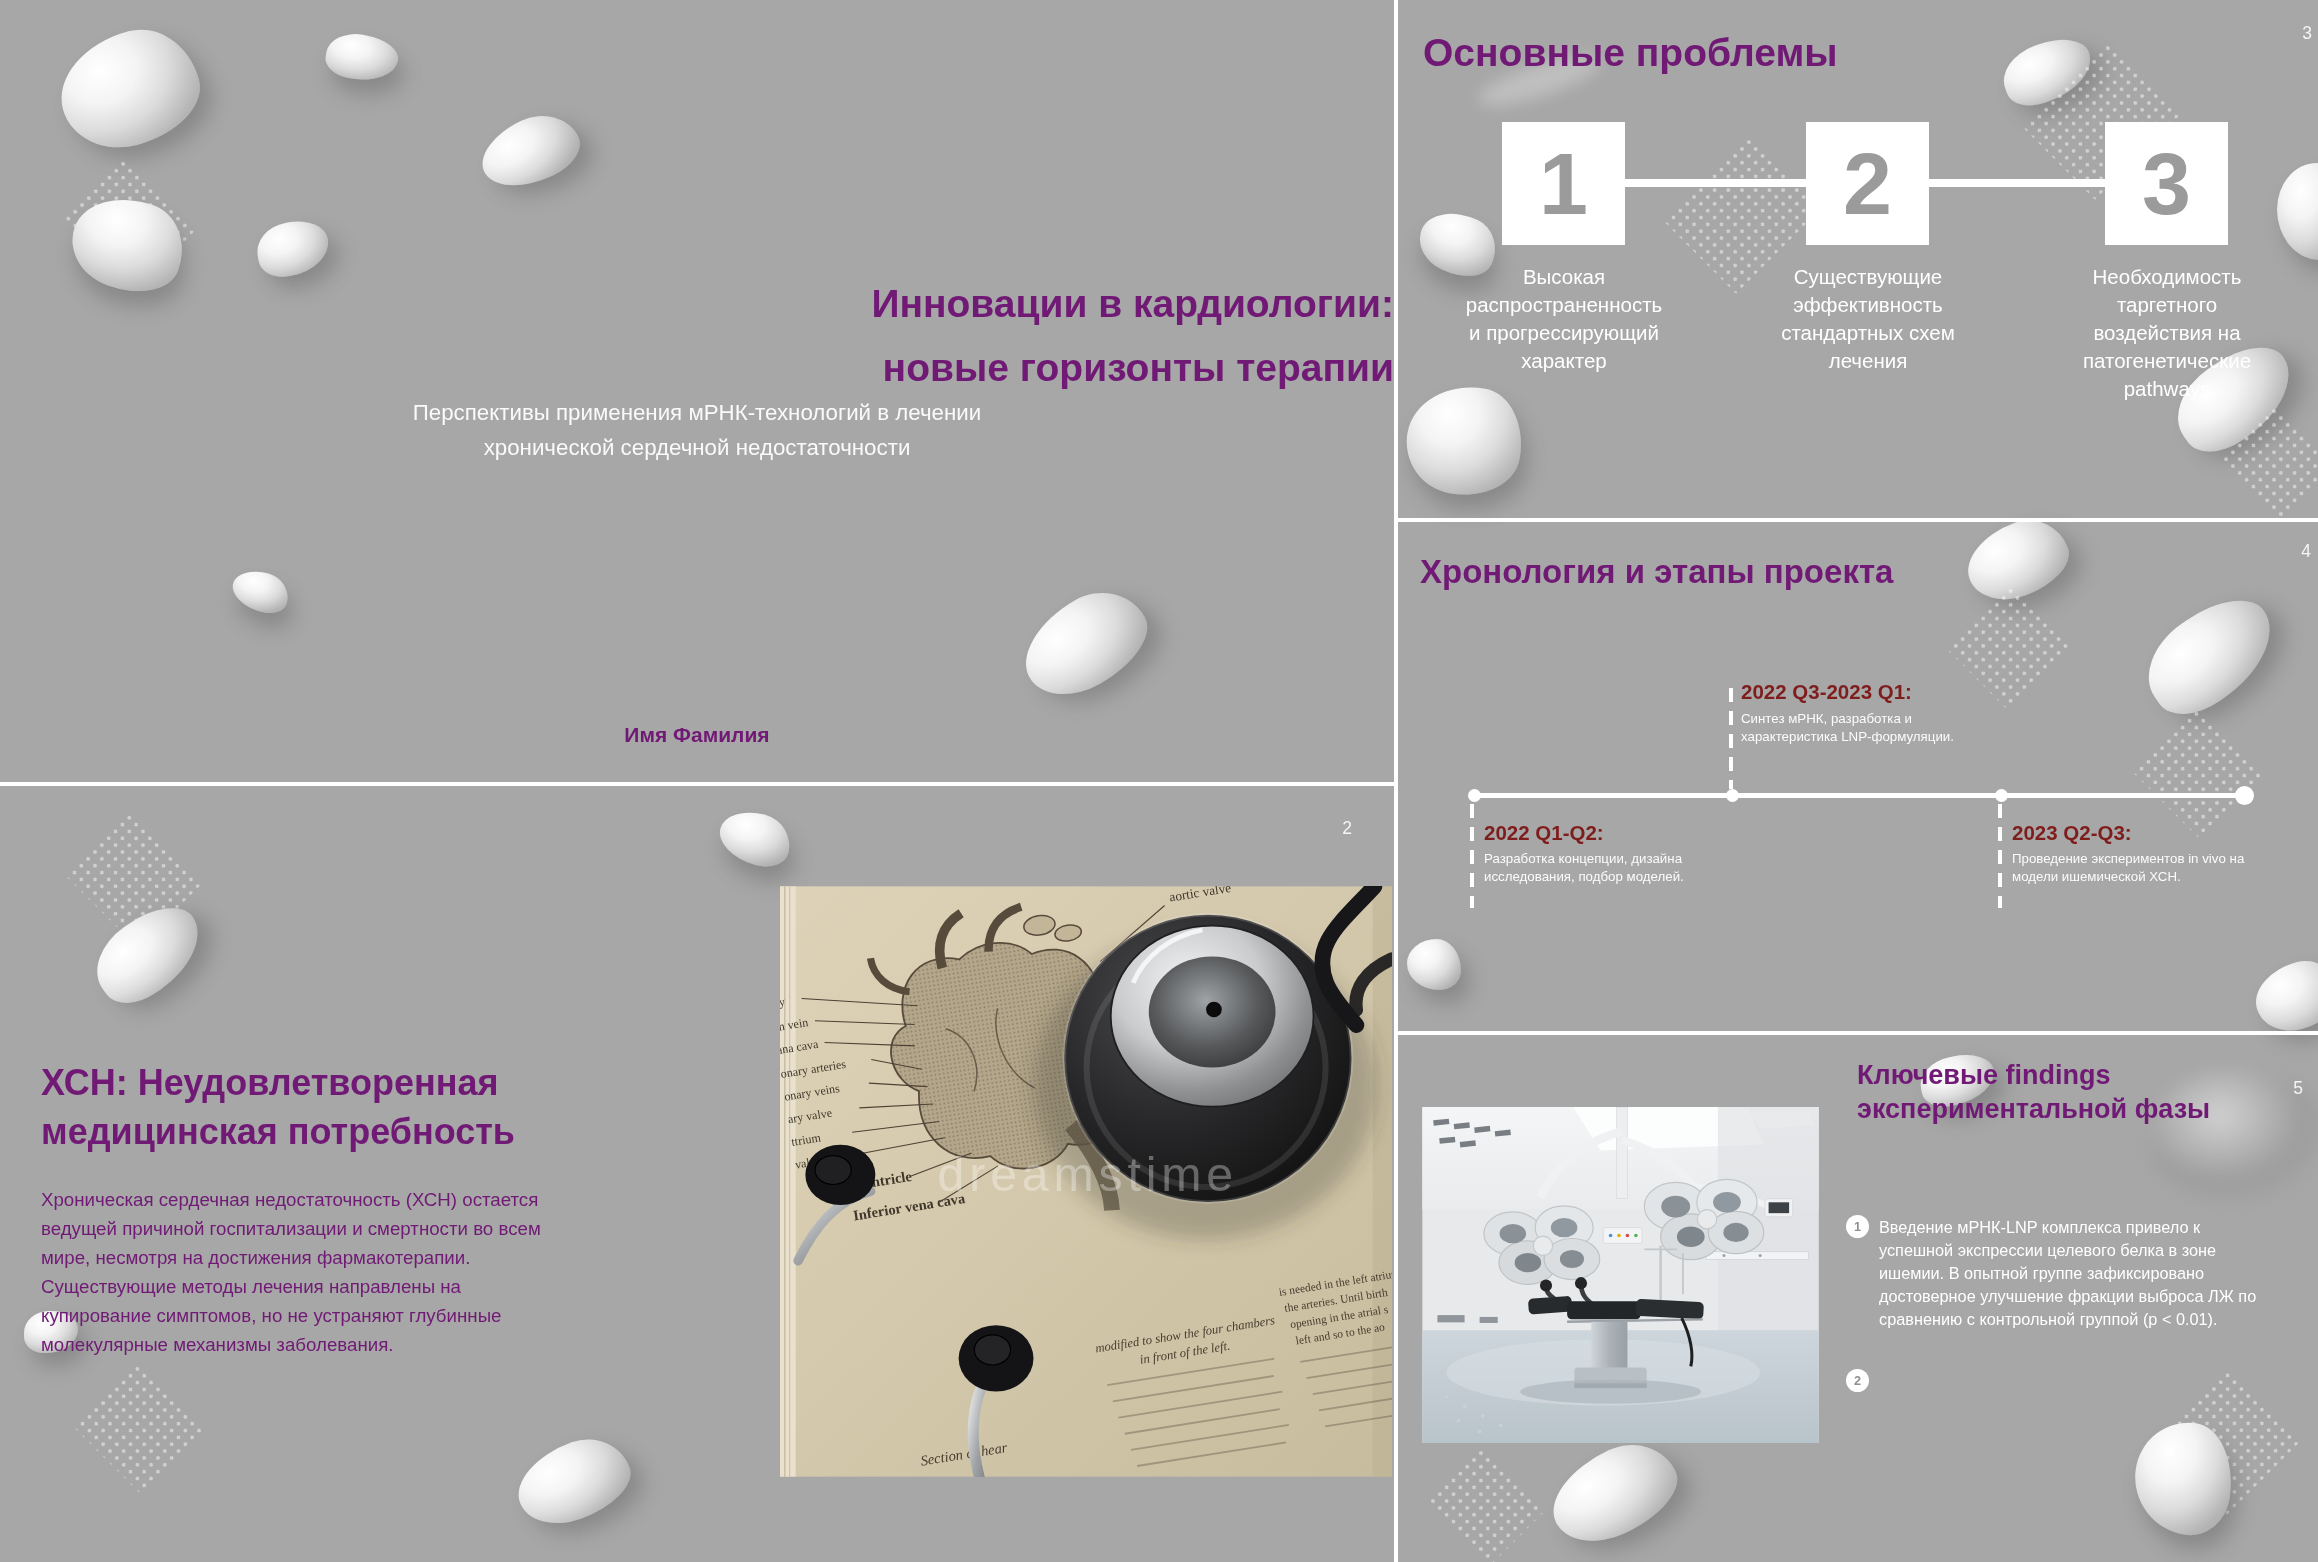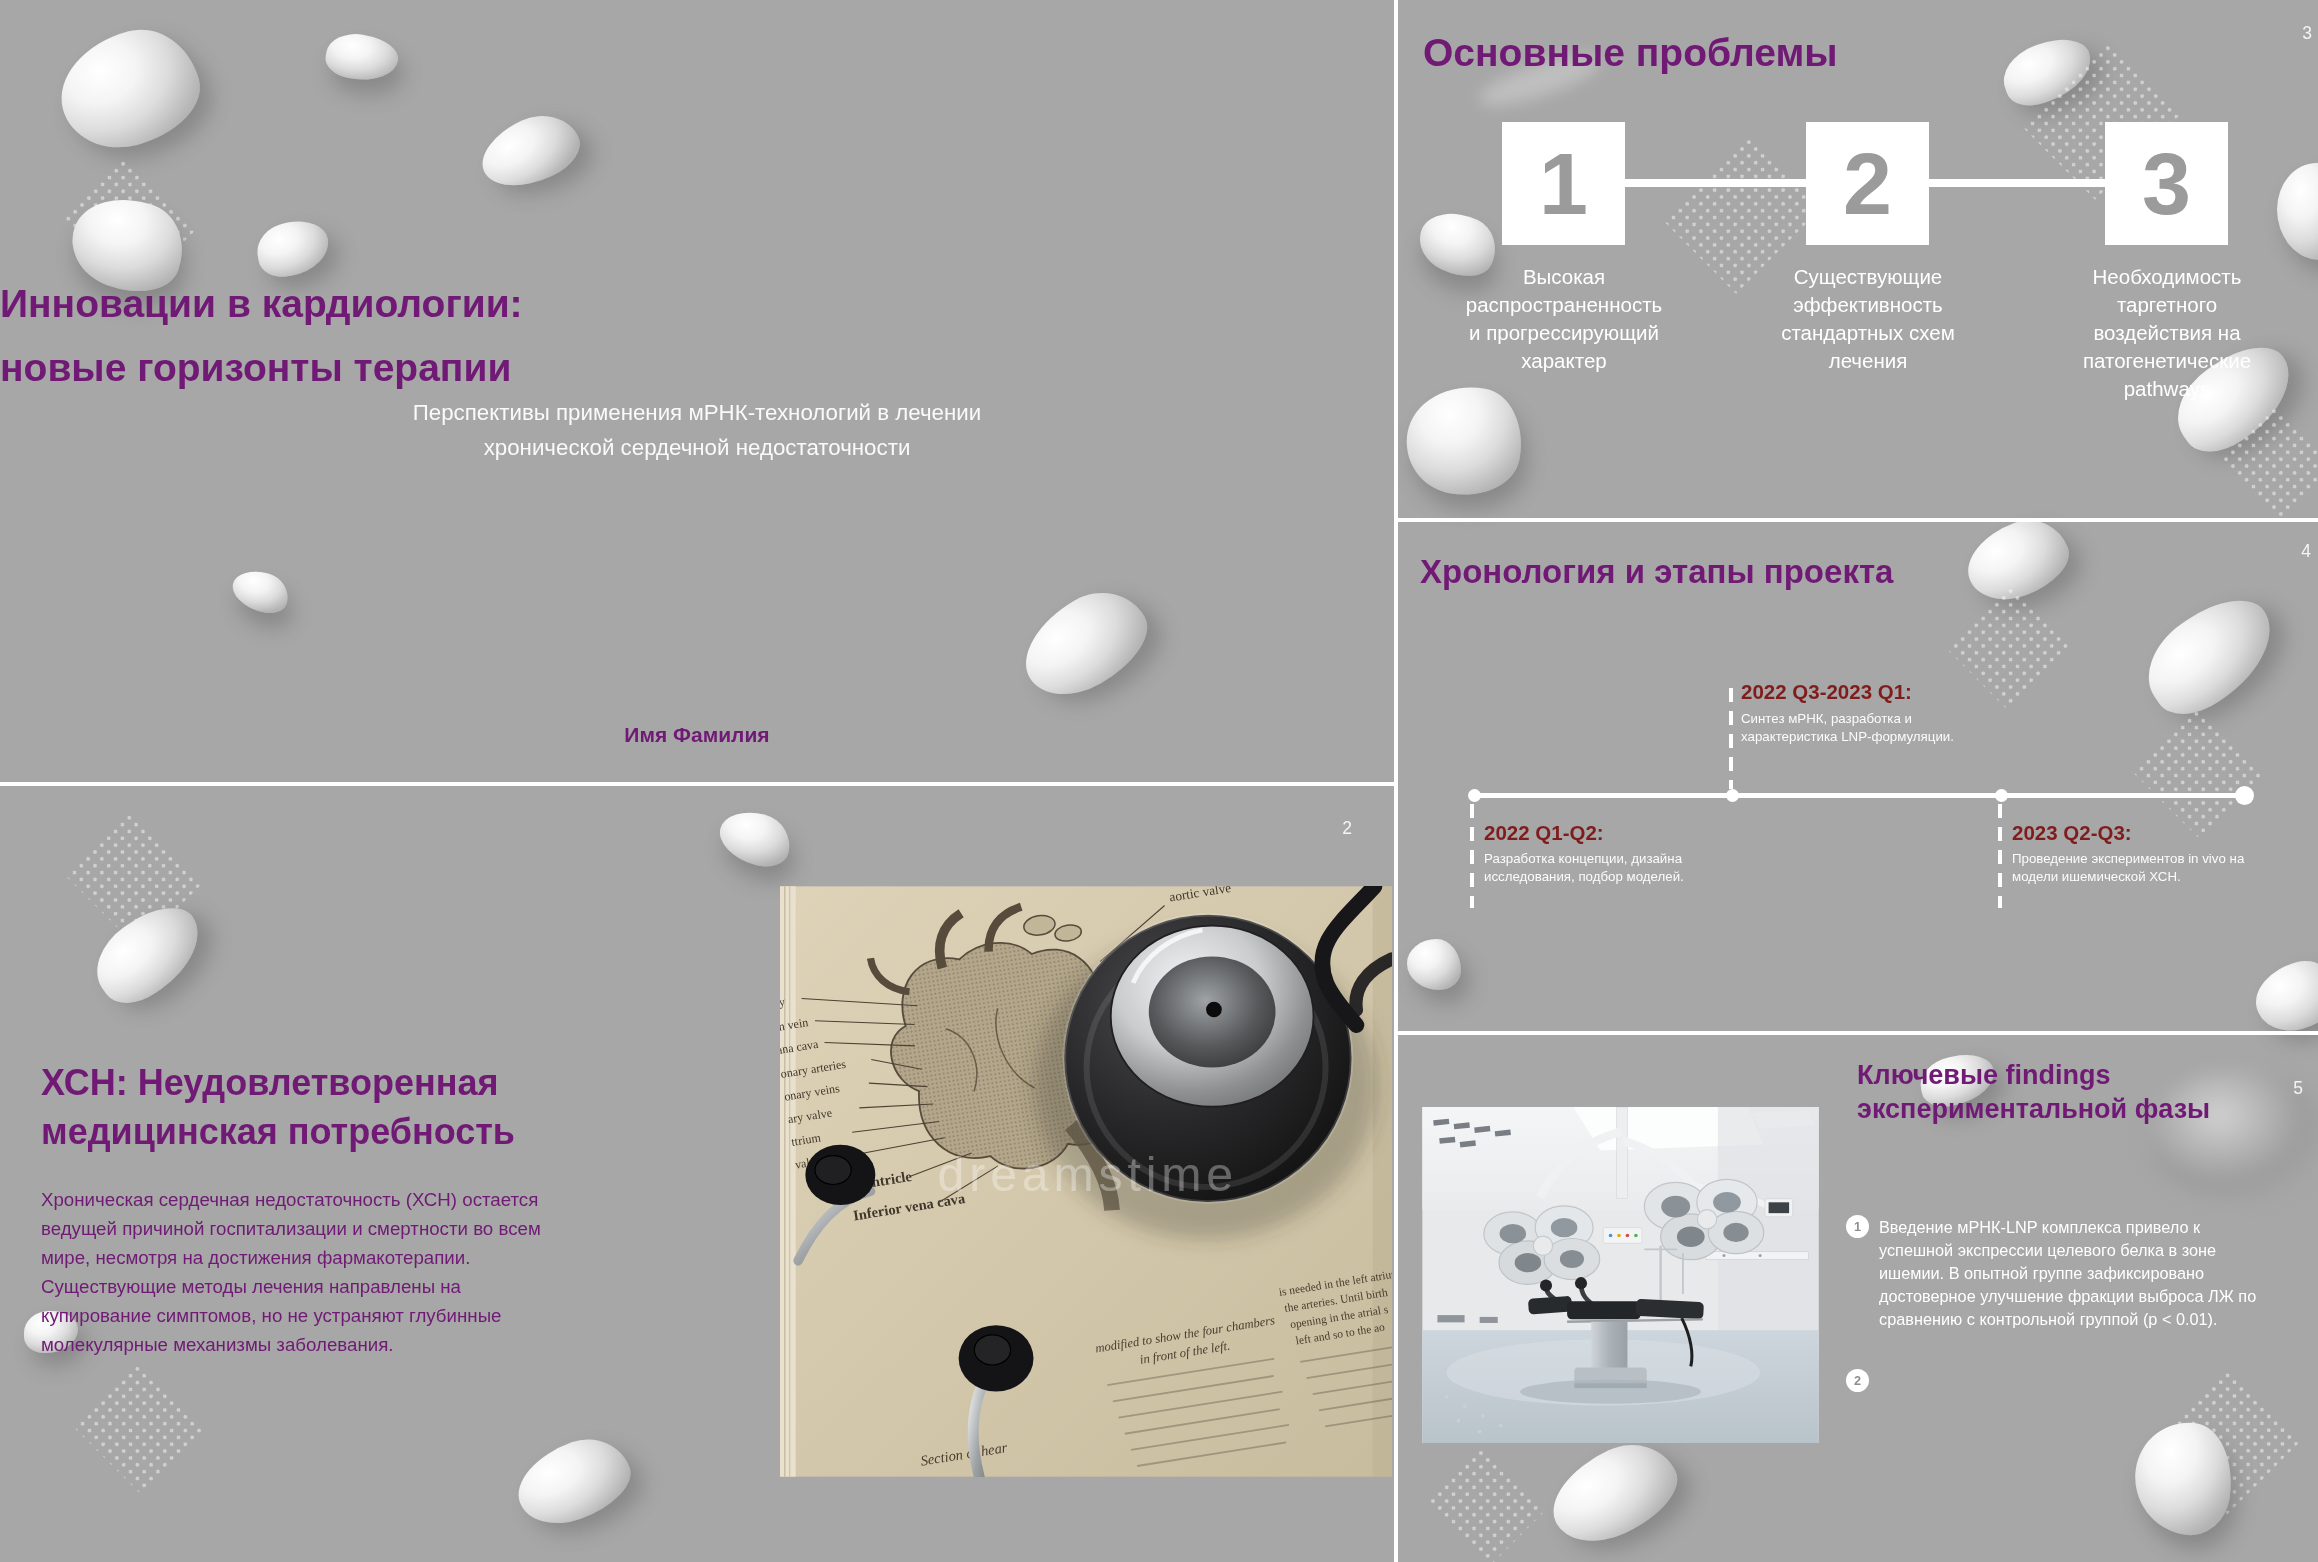--- a/index.html
+++ b/index.html
@@ -15,21 +15,21 @@
         background:radial-gradient(ellipse at 33% 28%,#ffffff 0%,#f4f4f4 28%,#dcdcdc 52%,#b4b4b4 78%,#a5a5a5 100%);
         box-shadow:8.5px 13.3px 20.5px rgba(70,70,70,.30);}
   .blob.b2{border-radius:48% 52% 62% 38%/55% 45% 60% 40%;}
   .blob.b3{border-radius:55% 45% 40% 60%/48% 62% 38% 52%;}
   .softblob{position:absolute;border-radius:50%;filter:blur(8.5px);
         background:radial-gradient(ellipse at 40% 35%,#d2d2d2 0%,#9c9c9c 55%,rgba(156,156,156,0) 78%);}
   .streak{position:absolute;border-radius:50%;filter:blur(7.2px);background:rgba(255,255,255,.55);}
   .dots{position:absolute;background-image:radial-gradient(rgba(255,255,255,.55) 1.6px,rgba(255,255,255,0) 1.9px);
         background-size:9.7px 9.7px;opacity:.85;}
   
-  .s1-title{left:0;top:272px;width:1394px;text-align:left;font-size:39px;font-weight:bold;line-height:64px;}
+  .s1-title{left:0;top:272px;width:1394px;text-align:right;font-size:39px;font-weight:bold;line-height:64px;}
   .s1-sub{left:0;top:395px;width:1394px;text-align:center;font-size:22.3px;line-height:35px;color:rgba(255,255,255,.94);}
   .s1-author{left:0;top:723px;width:1394px;text-align:center;font-size:21px;font-weight:bold;}
   
   .pagenum{font-size:17.5px;color:rgba(255,255,255,.88);text-align:right;width:36px;}
   
   .s2-title{left:41px;top:1058px;font-size:36px;font-weight:bold;line-height:49px;}
   .s2-body{left:41px;top:1185px;font-size:18.7px;line-height:29px;}
   
   .s3-title{left:1423px;top:31px;font-size:39px;font-weight:bold;}
   .numbox{position:absolute;top:122px;width:123px;height:123px;background:#ffffff;

